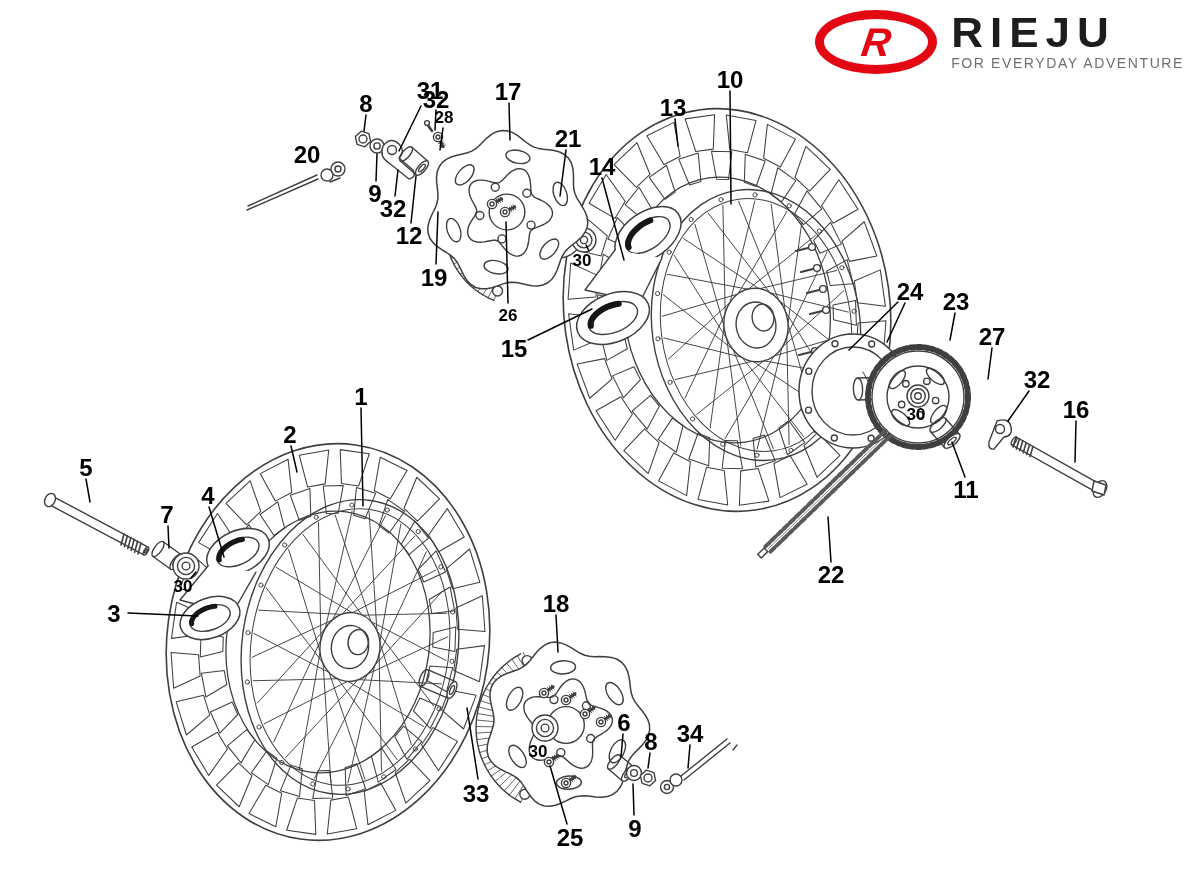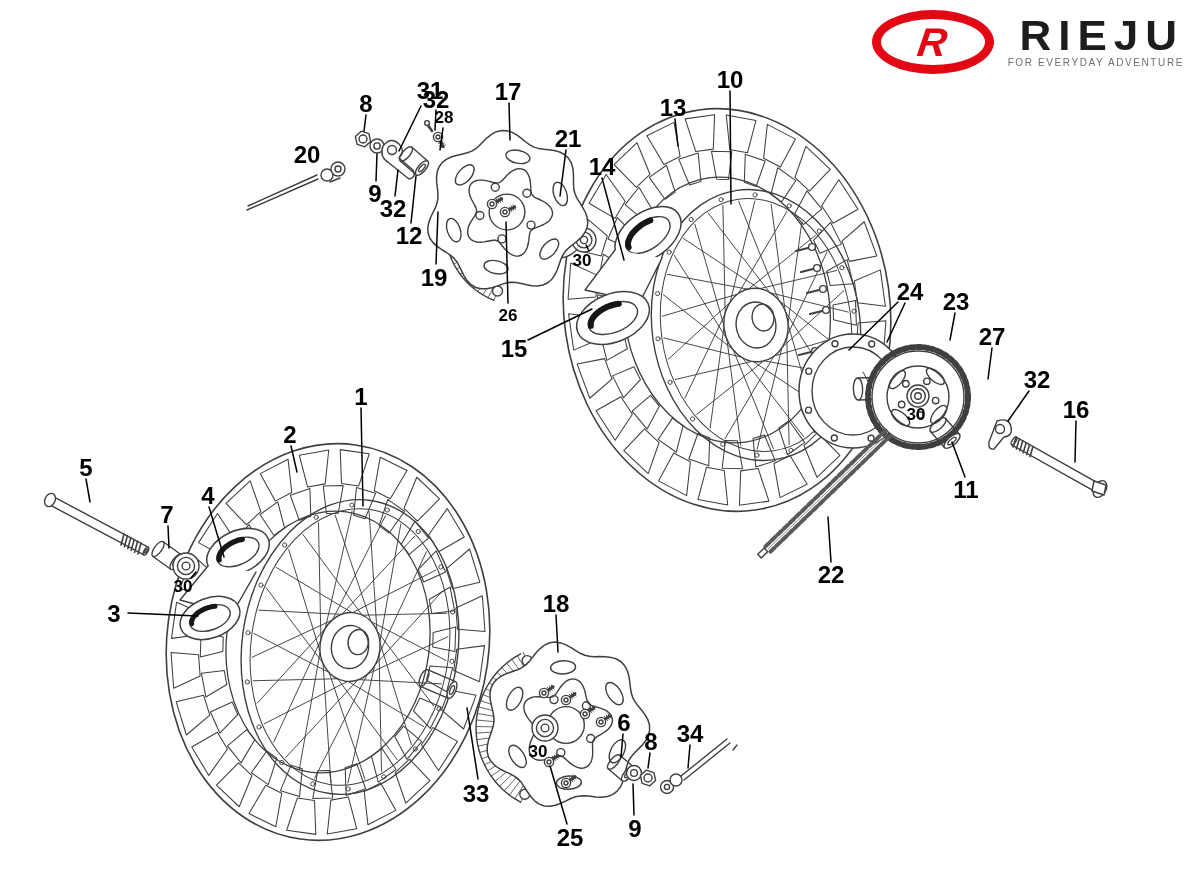--- a/index.html
+++ b/index.html
@@ -5,24 +5,24 @@
   html,body{margin:0;padding:0;background:#fff;}
   #stage{position:relative;width:1200px;height:880px;background:#fff;overflow:hidden;
          font-family:"Liberation Sans",sans-serif;}
   #art{position:absolute;left:0;top:0;}
   
   .logo{position:absolute;top:10px;right:16px;display:flex;align-items:center;gap:14px;}
   .logo-oval{width:104px;height:46px;border:9px solid var(--accent,#e30613);border-radius:50%;
              display:flex;align-items:center;justify-content:center;background:#fff;}
   .logo-oval span{font-weight:900;font-style:italic;font-size:40px;line-height:1;
                   transform:skewX(-8deg);color:var(--accent,#e30613);}
-  .logo-text{display:flex;flex-direction:column;align-items:flex-end;}
+  .logo-text{display:flex;flex-direction:column;align-items:flex-start;}
   .brand{font-weight:900;font-size:44px;line-height:.92;letter-spacing:7px;color:#1d1d1b;
          transform:scaleY(.95);}
-  .tagline{font-size:10px;letter-spacing:1.6px;color:#6d6e71;margin-top:1px;}
+  .tagline{font-size:14px;letter-spacing:1.6px;color:#6d6e71;margin-top:1px;}
   
   text.co{fill:#000;font-family:"Liberation Sans",sans-serif;font-weight:700;text-anchor:middle;}
   text.co.big{font-size:24px;}
   text.co.small{font-size:17px;}
 </style>
 </head>
 <body>
 
 <div id="stage">
   <svg id="art" width="1200" height="880" viewBox="0 0 1200 880">

